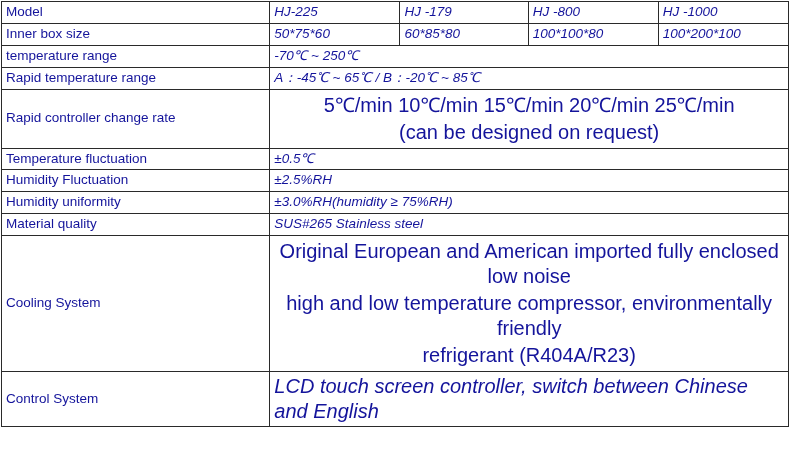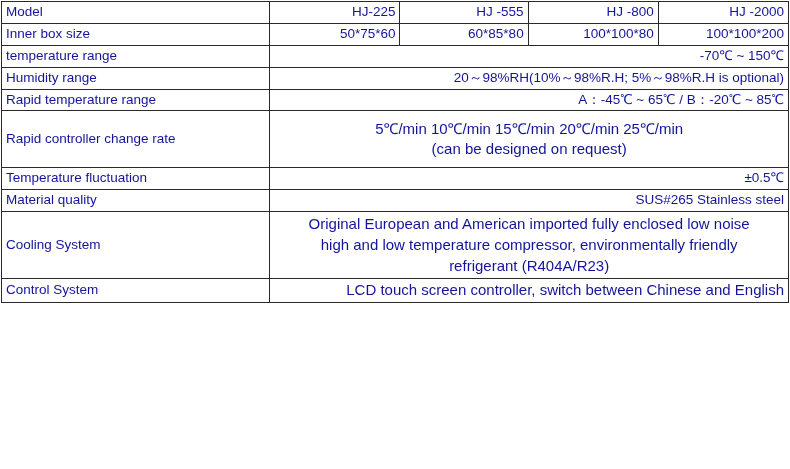--- a/index.html
+++ b/index.html
@@ -25,32 +25,33 @@
     padding: 2px 4px;
     vertical-align: middle;
     line-height: 1.25;
     color: #14149b;
   }
   td.label {
     text-align: left;
     padding-left: 4px;
   }
   td.center {
-    text-align: right;
+    text-align: left;
+    font-style: italic;
   }
   .col-label { width: 268px; }
   .col-a { width: 130px; }
   .col-b { width: 128px; }
   .col-c { width: 130px; }
   .col-d { width: 130px; }
   .row-tall td { height: 52px; }
   .row-cool td { height: 62px; }
   .row-power td { height: 66px; }
   .big {
-    font-size: 15px;
+    font-size: 20px;
   }
   .multi {
     text-align: center;
   }
   .multi div {
     padding: 1px 0;
   }
 </style>
 </head>
 <body>
@@ -60,53 +61,57 @@
     <col class="col-label">
     <col class="col-a">
     <col class="col-b">
     <col class="col-c">
     <col class="col-d">
   </colgroup>
   <tbody>
     <tr>
       <td class="label">Model</td>
       <td class="center">HJ-225</td>
-      <td class="center">HJ -555</td>
+      <td class="center">HJ -179</td>
       <td class="center">HJ -800</td>
-      <td class="center">HJ -2000</td>
+      <td class="center">HJ -1000</td>
     </tr>
     <tr>
       <td class="label">Inner box size</td>
       <td class="center">50*75*60</td>
       <td class="center">60*85*80</td>
       <td class="center">100*100*80</td>
-      <td class="center">100*100*200</td>
+      <td class="center">100*200*100</td>
     </tr>
     <tr>
       <td class="label">temperature range</td>
-      <td class="center" colspan="4">-70℃ ~ 150℃</td>
-    </tr>
-    <tr>
-      <td class="label">Humidity range</td>
-      <td class="center" colspan="4">20～98%RH(10%～98%R.H; 5%～98%R.H is optional)</td>
+      <td class="center" colspan="4">-70℃ ~ 250℃</td>
     </tr>
     <tr>
       <td class="label">Rapid temperature range</td>
       <td class="center" colspan="4">A：-45℃ ~ 65℃ / B：-20℃ ~ 85℃</td>
     </tr>
     <tr class="row-tall">
       <td class="label">Rapid controller change rate</td>
       <td class="multi big" colspan="4">
         <div>5℃/min 10℃/min 15℃/min 20℃/min 25℃/min</div>
         <div>(can be designed on request)</div>
       </td>
     </tr>
     <tr>
       <td class="label">Temperature fluctuation</td>
       <td class="center" colspan="4">±0.5℃</td>
+    </tr>
+    <tr>
+      <td class="label">Humidity Fluctuation</td>
+      <td class="center" colspan="4">±2.5%RH</td>
+    </tr>
+    <tr>
+      <td class="label">Humidity uniformity</td>
+      <td class="center" colspan="4">±3.0%RH(humidity ≥ 75%RH)</td>
     </tr>
     <tr>
       <td class="label">Material quality</td>
       <td class="center" colspan="4">SUS#265 Stainless steel</td>
     </tr>
     <tr class="row-cool">
       <td class="label">Cooling System</td>
       <td class="multi big" colspan="4">
         <div>Original European and American imported fully enclosed low noise</div>
         <div>high and low temperature compressor, environmentally friendly</div>

